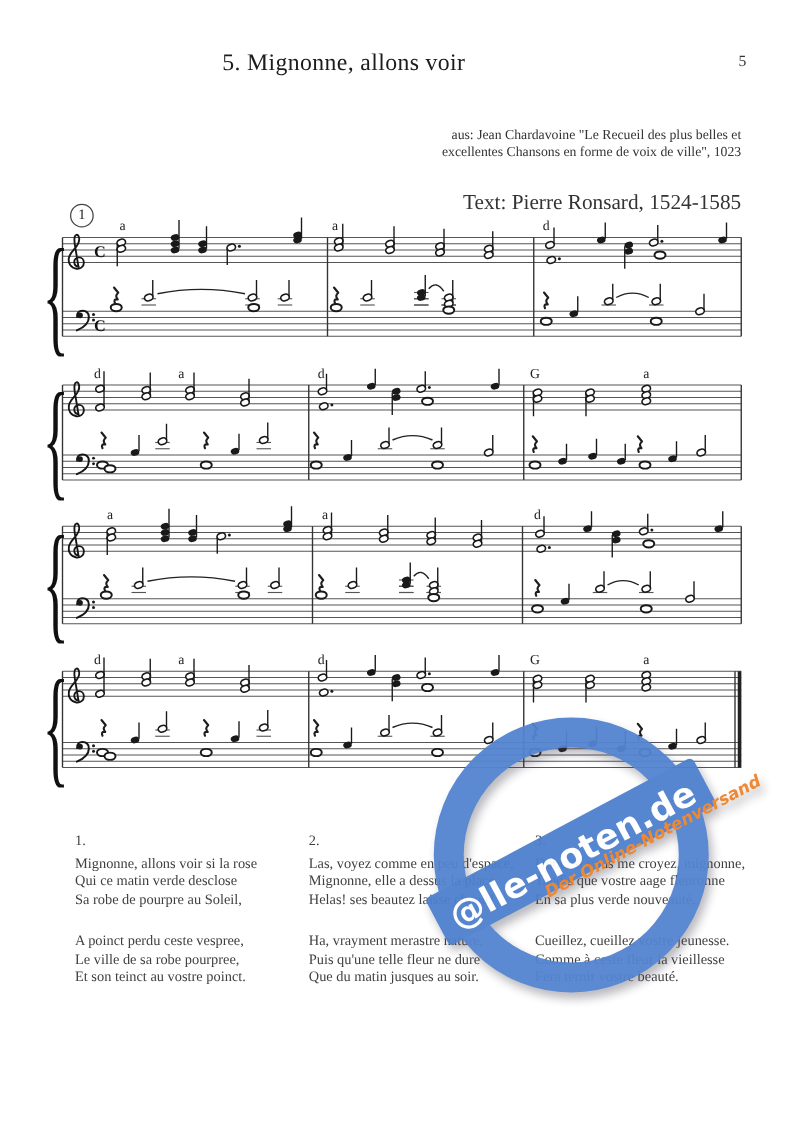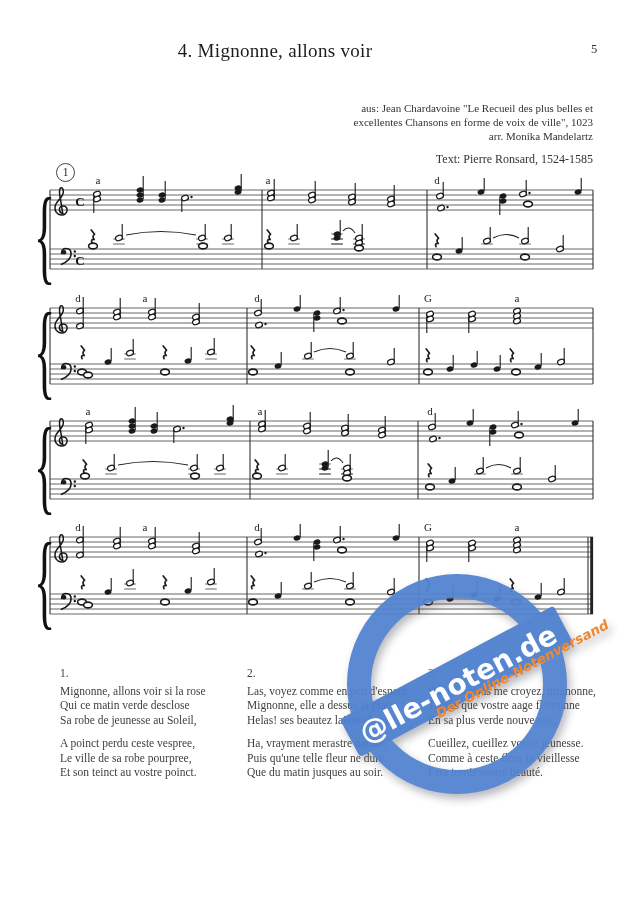--- a/index.html
+++ b/index.html
@@ -2,59 +2,58 @@
 <html><head>
 <meta charset="utf-8">
 <style>
   html,body{margin:0;padding:0;background:#e8e8e8;}
   .page{position:relative;width:640px;height:906px;background:#ffffff;overflow:hidden;
         font-family:"Liberation Serif",serif;color:#222;}
   .abs{position:absolute;}
   .page-title{top:40px;left:110px;width:330px;text-align:center;font-size:19px;color:#1c1c1c;letter-spacing:.3px;}
   .page-num{top:42px;left:584px;width:20px;text-align:center;font-size:12.5px;color:#333;}
   .credits{top:101px;right:47px;text-align:right;font-size:11px;line-height:14.2px;color:#333;}
-  .text-credit{top:152px;right:47px;text-align:right;font-size:12px;color:#333;}
+  .text-credit{top:152px;right:47px;text-align:right;font-size:17px;color:#333;}
   .marker{top:163px;left:56px;width:17px;height:17px;border:1px solid #444;border-radius:50%;
           font-size:11.5px;text-align:center;line-height:17px;color:#222;}
   svg#music{top:0;left:0;}
   .staff{stroke:#555;stroke-width:0.9;fill:none;}
   .bar{stroke:#333;stroke-width:1.1;}
   .blk{fill:#222;}
   .stem{stroke:#191919;stroke-width:1.1;}
   .open{fill:#fff;stroke:#191919;stroke-width:1.3;}
   .wnote{fill:#fff;stroke:#191919;stroke-width:1.6;}
   .closed{fill:#191919;stroke:none;}
   .clef{fill:none;stroke:#161616;stroke-width:1.5;stroke-linecap:round;}
   .bclef{fill:none;stroke:#161616;stroke-width:1.6;stroke-linecap:round;}
   .rest{fill:none;stroke:#1d1d1d;stroke-width:1.7;stroke-linejoin:round;stroke-linecap:round;}
   .slur{fill:none;stroke:#222;stroke-width:1.1;}
   .chord{font:11px "Liberation Serif",serif;fill:#222;}
   .tsig{font:bold 13px "Liberation Serif",serif;fill:#111;}
   .brace{font:105px "Liberation Serif",serif;fill:#111;}
   .verse{position:absolute;top:666px;font-size:11.5px;line-height:14.7px;color:#3f3f3f;}
   .verse .vnum{margin-bottom:3px;}
-  .verse .gap{margin-top:8px;}
+  .verse .gap{margin-top:18px;}
   #verse-1{left:60px;} #verse-2{left:247px;} #verse-3{left:428px;}
   .watermark{top:524px;left:297px;width:320px;height:320px;opacity:.95;
              filter:drop-shadow(3px 5px 4px rgba(70,70,85,.40));}
   .wm-domain{font:bold 28px "DejaVu Sans",sans-serif;fill:#ffffff;}
   .wm-tag{font:italic bold 13.5px "DejaVu Sans",sans-serif;}
 </style>
 </head>
 <body>
 
 <div class="page">
 
-  <div class="abs page-title">4. Mignonne, allons voir</div>
+  <div class="abs page-title">5. Mignonne, allons voir</div>
   <div class="abs page-num">5</div>
 
   <div class="abs credits">
     <div>aus: Jean Chardavoine "Le Recueil des plus belles et</div>
     <div>excellentes Chansons en forme de voix de ville", 1023</div>
-    <div>arr. Monika Mandelartz</div>
   </div>
   <div class="abs text-credit">Text: Pierre Ronsard, 1524-1585</div>
 
   <div class="abs marker">1</div>
 
   <svg id="music" class="abs" width="640" height="906" viewBox="0 0 640 906">
       <g>
         <line x1="50" y1="190" x2="593" y2="190" class="staff"></line>
         <line x1="50" y1="195" x2="593" y2="195" class="staff"></line>
         <line x1="50" y1="200" x2="593" y2="200" class="staff"></line>
@@ -512,21 +511,21 @@
         <ellipse cx="561" cy="592" rx="3.5" ry="2.6" transform="rotate(-18 561 592)" class="open"></ellipse>
         <line x1="564.2" y1="591" x2="564.2" y2="578" class="stem"></line>
         <path d="M314,582 Q330,575 346,582" class="slur"></path>
       </g>
     </svg>
 
   <div class="verse" id="verse-1">
     <div class="vnum">1.</div>
     <div class="vline">Mignonne, allons voir si la rose</div>
     <div class="vline">Qui ce matin verde desclose</div>
-    <div class="vline">Sa robe de jeunesse au Soleil,</div>
+    <div class="vline">Sa robe de pourpre au Soleil,</div>
     <div class="vline gap">A poinct perdu ceste vespree,</div>
     <div class="vline">Le ville de sa robe pourpree,</div>
     <div class="vline">Et son teinct au vostre poinct.</div>
   </div>
   <div class="verse" id="verse-2">
     <div class="vnum">2.</div>
     <div class="vline">Las, voyez comme en peu d'espace,</div>
     <div class="vline">Mignonne, elle a dessus la place,</div>
     <div class="vline">Helas! ses beautez laisse cheoir!</div>
     <div class="vline gap">Ha, vrayment merastre nature,</div>

